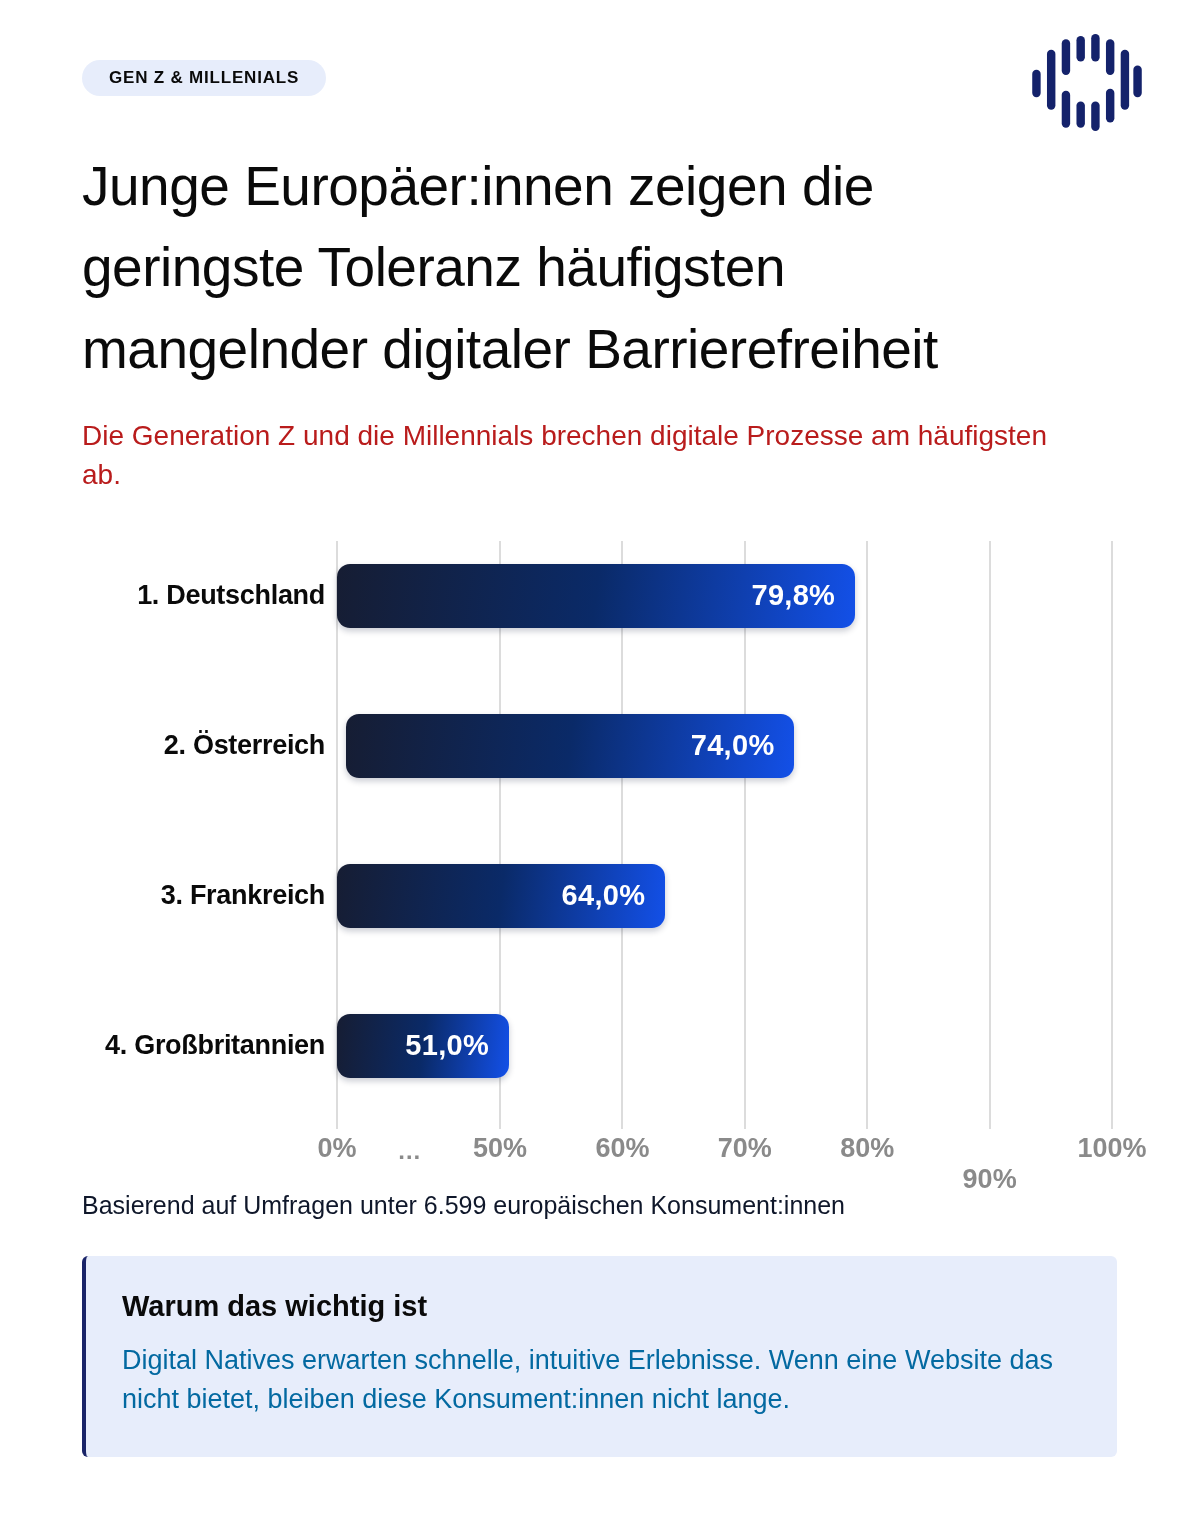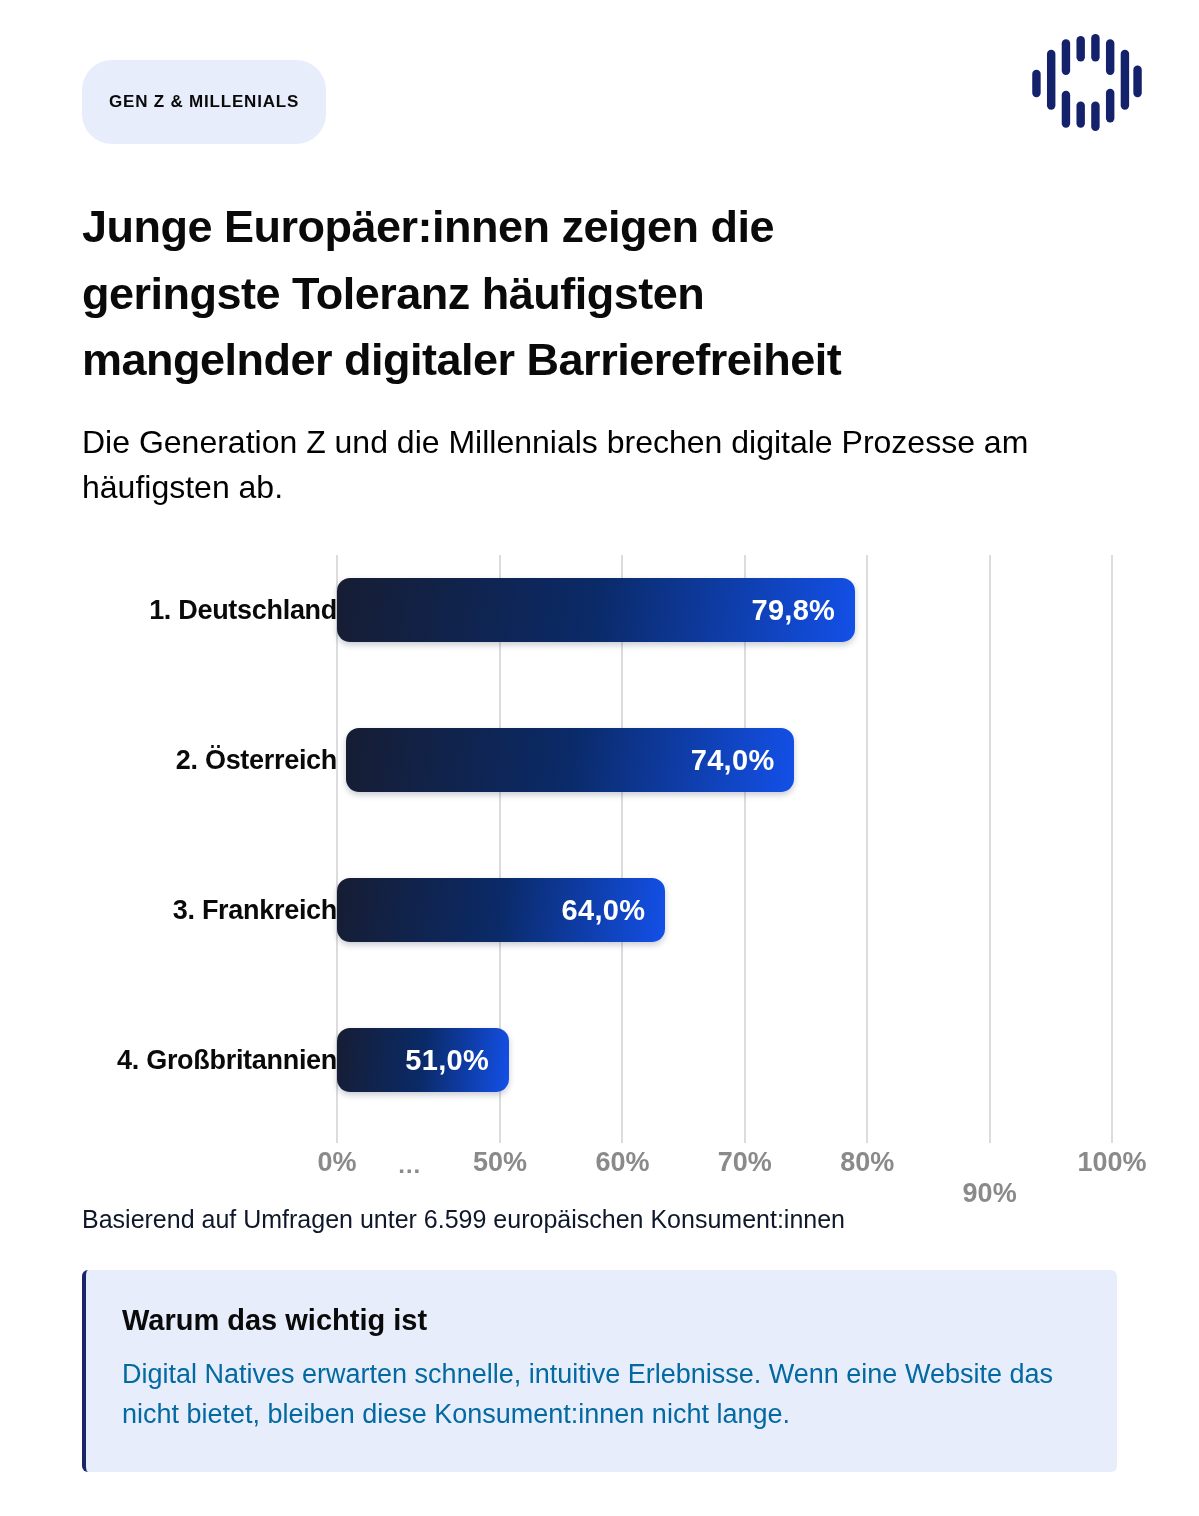--- a/index.html
+++ b/index.html
@@ -19,54 +19,54 @@
     color:#0a0a0a;
     overflow:hidden;
   }
   .page{position:relative;width:1199px;height:1516px;padding:60px 82px 0 82px;}
 
   
   .badge{
     display:inline-block;
     background:var(--accent-light);
     border-radius:30px;
-    padding:32px 27px;
+    padding:8px 27px;
     font-size:17px;
     font-weight:bold;
     letter-spacing:.8px;
     color:#0a0a0a;
   }
   .logo{position:absolute;top:34px;right:56px;width:112px;height:99px;color:var(--navy);}
 
   
   .title{
     margin:50px 0 0 0;
-    font-size:45px;
+    font-size:55px;
     line-height:1.48;
-    font-weight:bold;
+    font-weight:normal;
     letter-spacing:-.5px;
     color:#0a0a0a;
   }
   .subtitle{
     margin:26px 0 0 0;
-    font-size:32px;
+    font-size:28px;
     line-height:1.4;
-    color:#000000;
+    color:#b91c1c;
     max-width:1010px;
   }
 
   
   .chart{position:relative;margin-top:26px;}
   .grid-overlay{position:absolute;left:255px;top:20px;width:775px;height:588px;pointer-events:none;}
   .gridline{position:absolute;top:0;bottom:0;width:2px;margin-left:-1px;background:var(--grid);}
   .rows{position:relative;height:600px;}
   .row{height:150px;display:flex;align-items:center;}
   .row-label{
     width:255px;flex:0 0 255px;
-    padding-right:0;
+    padding-right:12px;
     text-align:right;
     font-size:27px;font-weight:bold;color:#0a0a0a;
     letter-spacing:-.3px;
     white-space:nowrap;
   }
   .track{position:relative;width:761px;height:64px;}
   .bar{
     position:absolute;left:0;top:0;height:100%;
     border-radius:13px;
     background:linear-gradient(97deg,var(--bar-g1) 0%,var(--bar-g2) 50%,var(--bar-g3) 100%);

